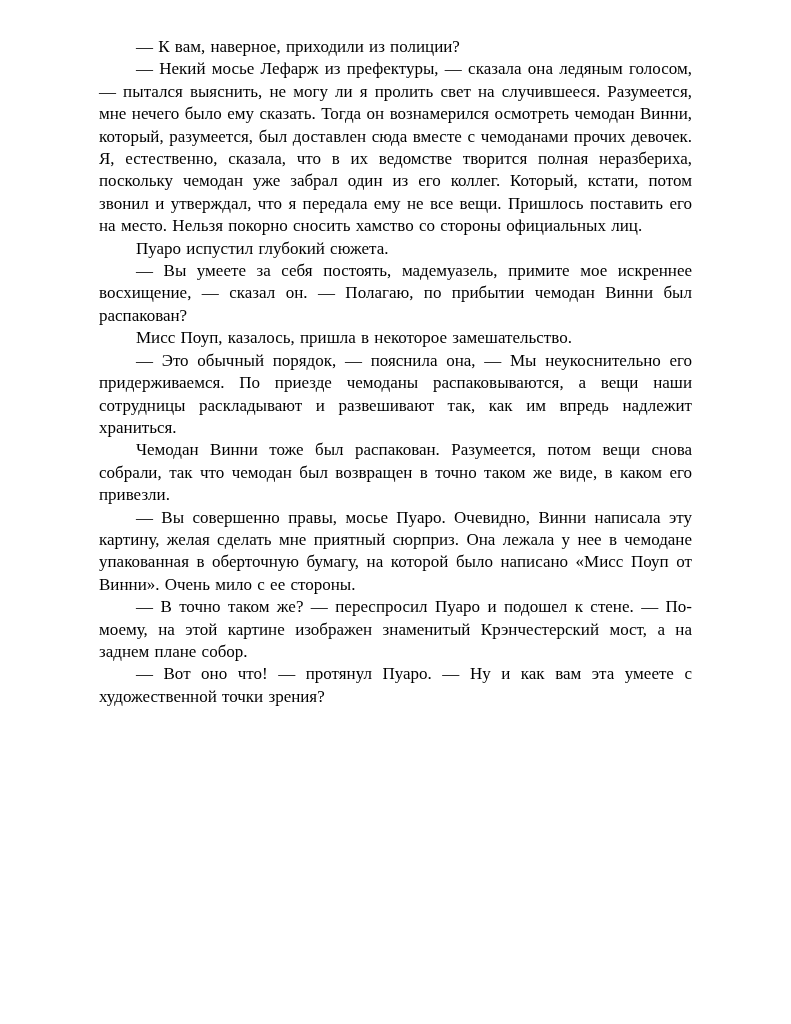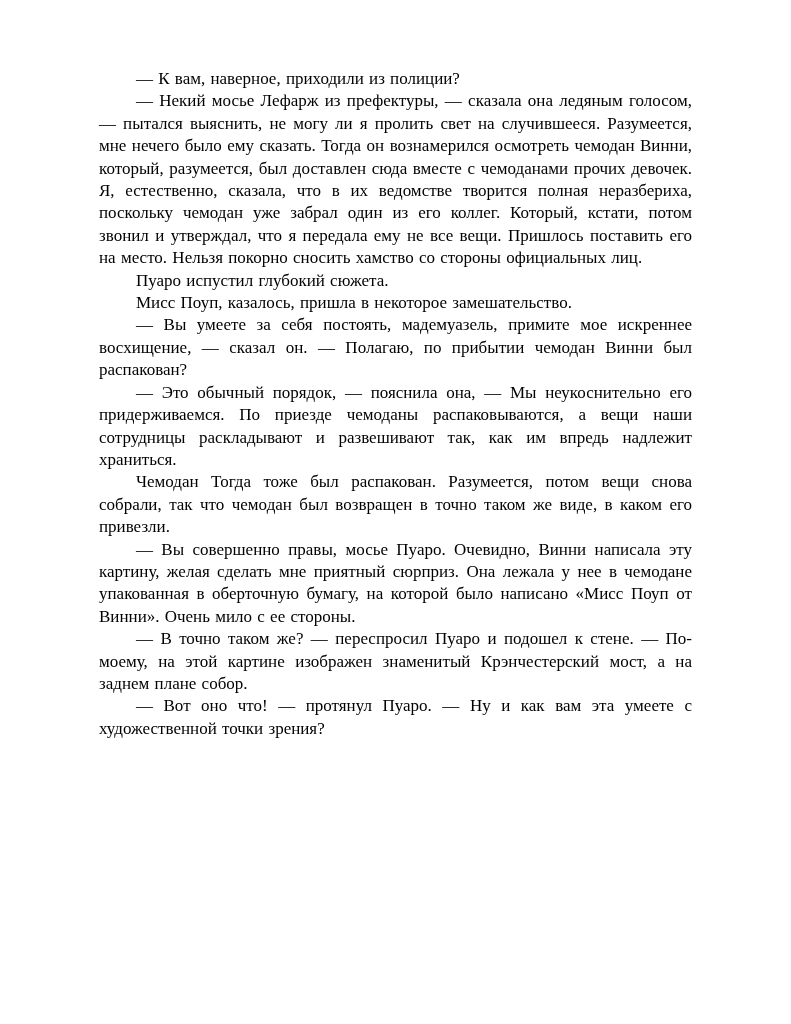--- a/index.html
+++ b/index.html
@@ -7,21 +7,21 @@
     margin: 0;
     padding: 0;
     background: #ffffff;
   }
   .page {
     position: relative;
     width: 791px;
     height: 872px;
     box-sizing: border-box;
     background: #ffffff;
-    padding: 68px 99px 0 99px;
+    padding: 36px 99px 0 99px;
     overflow: hidden;
   }
   .text-block {
     font-family: "Liberation Serif", "DejaVu Serif", serif;
     font-size: 17px;
     line-height: 22.4px;
     color: #000000;
     text-align: justify;
   }
   .text-block p {
@@ -35,21 +35,21 @@
   }
 </style>
 </head>
 <body>
 
 <div class="page">
   <div class="text-block">
     <p>— К вам, наверное, приходили из полиции?</p>
     <p>— Некий мосье Лефарж из префектуры, — сказала она ледяным голосом, — пытался выяснить, не могу ли я пролить свет на случившееся. Разумеется, мне нечего было ему сказать. Тогда он вознамерился осмотреть чемодан Винни, который, разумеется, был доставлен сюда вместе с чемоданами прочих девочек. Я, естественно, сказала, что в их ведомстве творится полная неразбериха, поскольку чемодан уже забрал один из его коллег. Который, кстати, потом звонил и утверждал, что я передала ему не все вещи. Пришлось поставить его на место. Нельзя покорно сносить хамство со стороны официальных лиц.</p>
     <p>Пуаро испустил глубокий сюжета.</p>
+    <p>— Вы умеете за себя постоять, мадемуазель, примите мое искреннее восхищение, — сказал он. — Полагаю, по прибытии чемодан Винни был распакован?</p>
     <p>Мисс Поуп, казалось, пришла в некоторое замешательство.</p>
-    <p>— Вы умеете за себя постоять, мадемуазель, примите мое искреннее восхищение, — сказал он. — Полагаю, по прибытии чемодан Винни был распакован?</p>
     <p>— Это обычный порядок, — пояснила она, — Мы неукоснительно его придерживаемся. По приезде чемоданы распаковываются, а вещи наши сотрудницы раскладывают и развешивают так, как им впредь надлежит храниться.</p>
-    <p>Чемодан Тогда тоже был распакован. Разумеется, потом вещи снова собрали, так что чемодан был возвращен в точно таком же виде, в каком его привезли.</p>
+    <p>Чемодан Винни тоже был распакован. Разумеется, потом вещи снова собрали, так что чемодан был возвращен в точно таком же виде, в каком его привезли.</p>
     <p>— Вы совершенно правы, мосье Пуаро. Очевидно, Винни написала эту картину, желая сделать мне приятный сюрприз. Она лежала у нее в чемодане упакованная в оберточную бумагу, на которой было написано «Мисс Поуп от Винни». Очень мило с ее стороны.</p>
     <p>— В точно таком же? — переспросил Пуаро и подошел к стене. — По-моему, на этой картине изображен знаменитый Крэнчестерский мост, а на заднем плане собор.</p>
     <p>— Вот оно что! — протянул Пуаро. — Ну и как вам эта умеете с художественной точки зрения?</p>
   </div>
 </div>
 
 </body></html>

